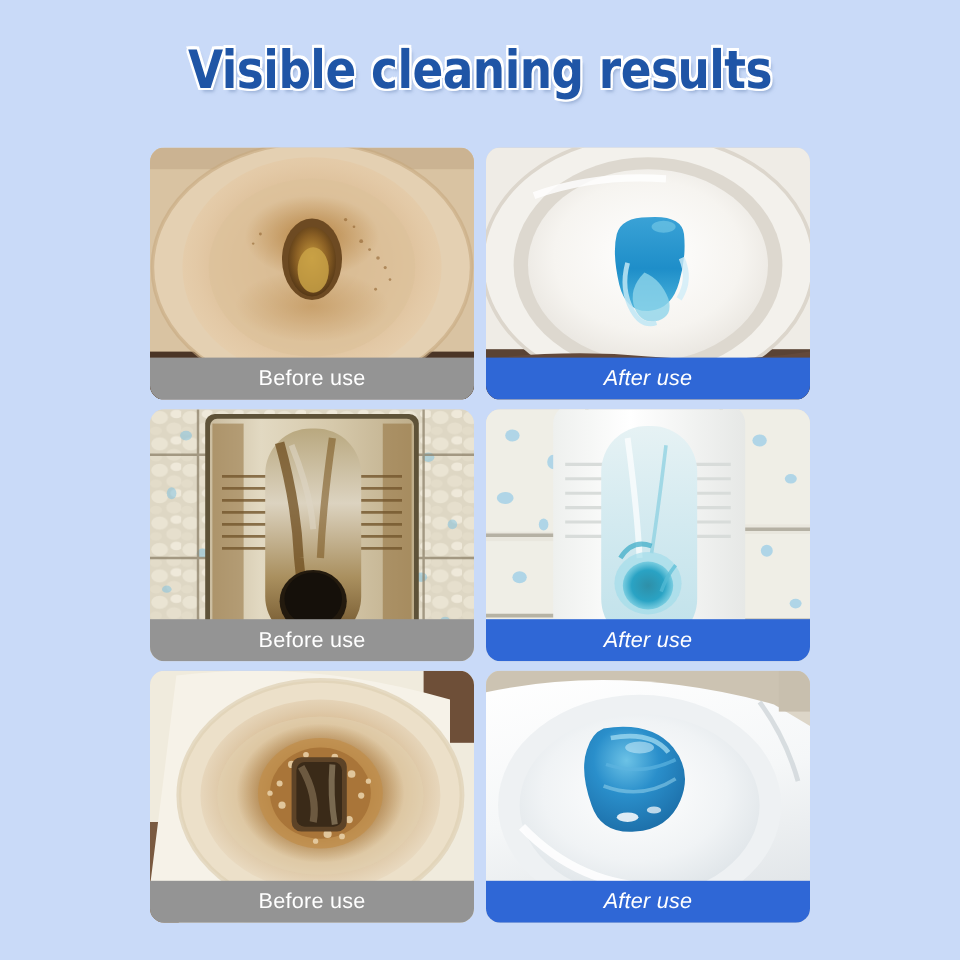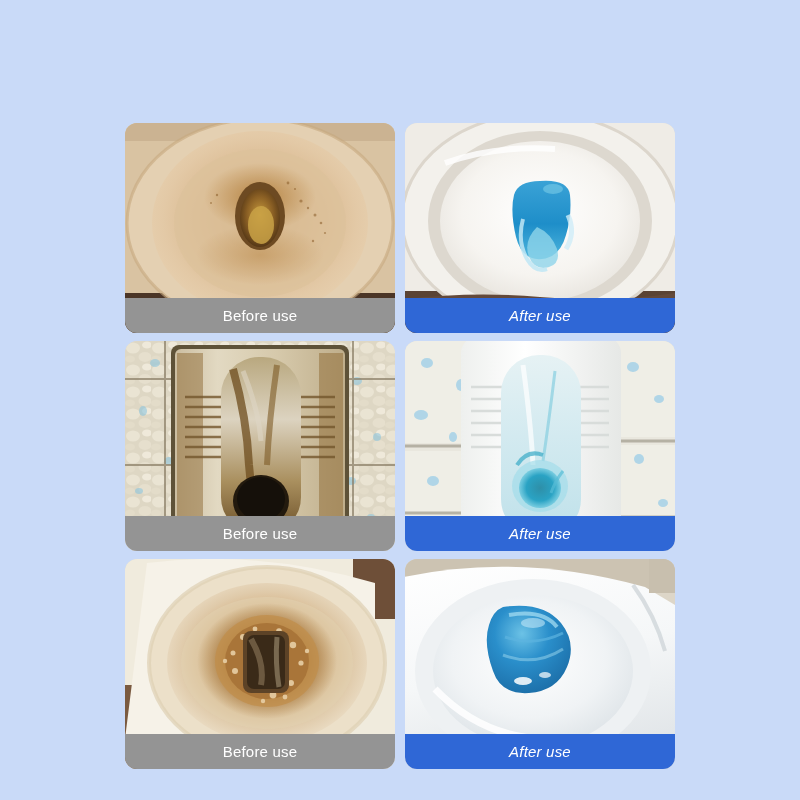--- a/index.html
+++ b/index.html
@@ -82,32 +82,35 @@
   .caption {
     position: absolute;
     left: 0;
     bottom: 0;
     width: 270px;
     height: 35px;
     display: flex;
     align-items: center;
     justify-content: center;
     color: #ffffff;
-    font-size: 15px;
+    font-size: 18px;
     font-family: "Liberation Sans", sans-serif;
     letter-spacing: 0.2px;
   }
   .caption.before { background: #949494; }
   .caption.after  { background: #2f67d6; font-style: italic; }
 </style>
 </head>
 <body>
 
 <div class="page">
 
+  <div class="title-wrap">
+    <span class="title">Visible cleaning results</span>
+  </div>
 
   <div class="grid">
 
     <div class="card">
       <svg class="photo" viewBox="0 0 270 210" preserveAspectRatio="xMidYMid slice">
         <defs>
           <radialGradient id="r1bBowl" cx="50%" cy="48%" r="62%">
             <stop offset="0%" stop-color="#c9a170"></stop>
             <stop offset="38%" stop-color="#d8b68c"></stop>
             <stop offset="72%" stop-color="#e3c9a6"></stop>

